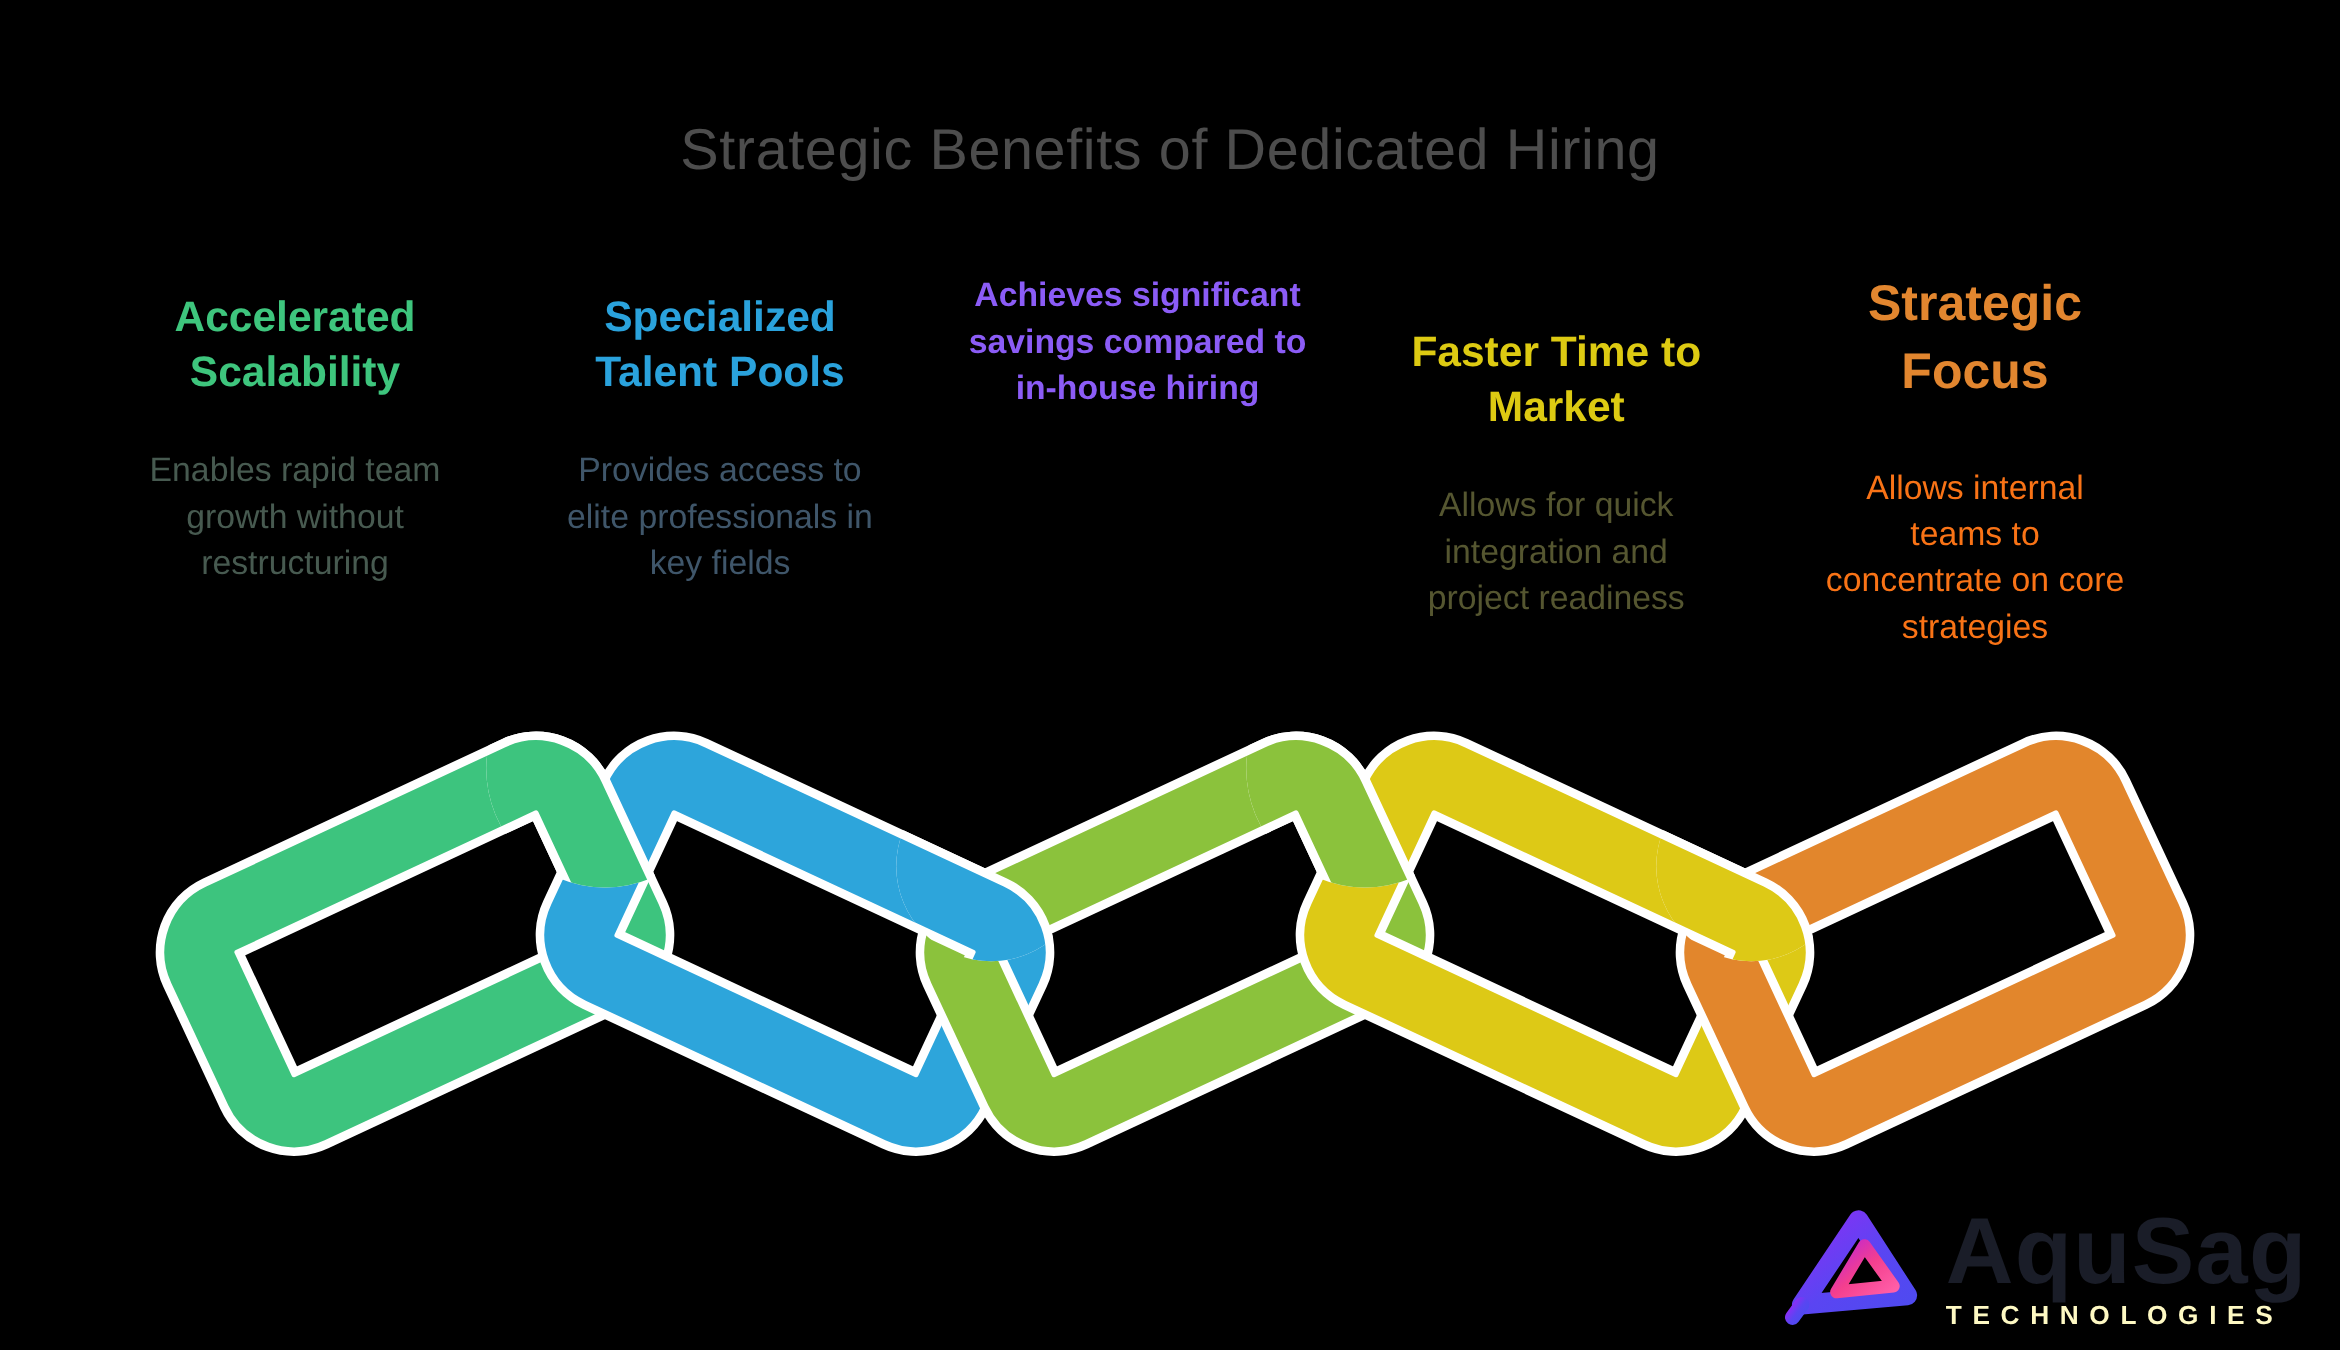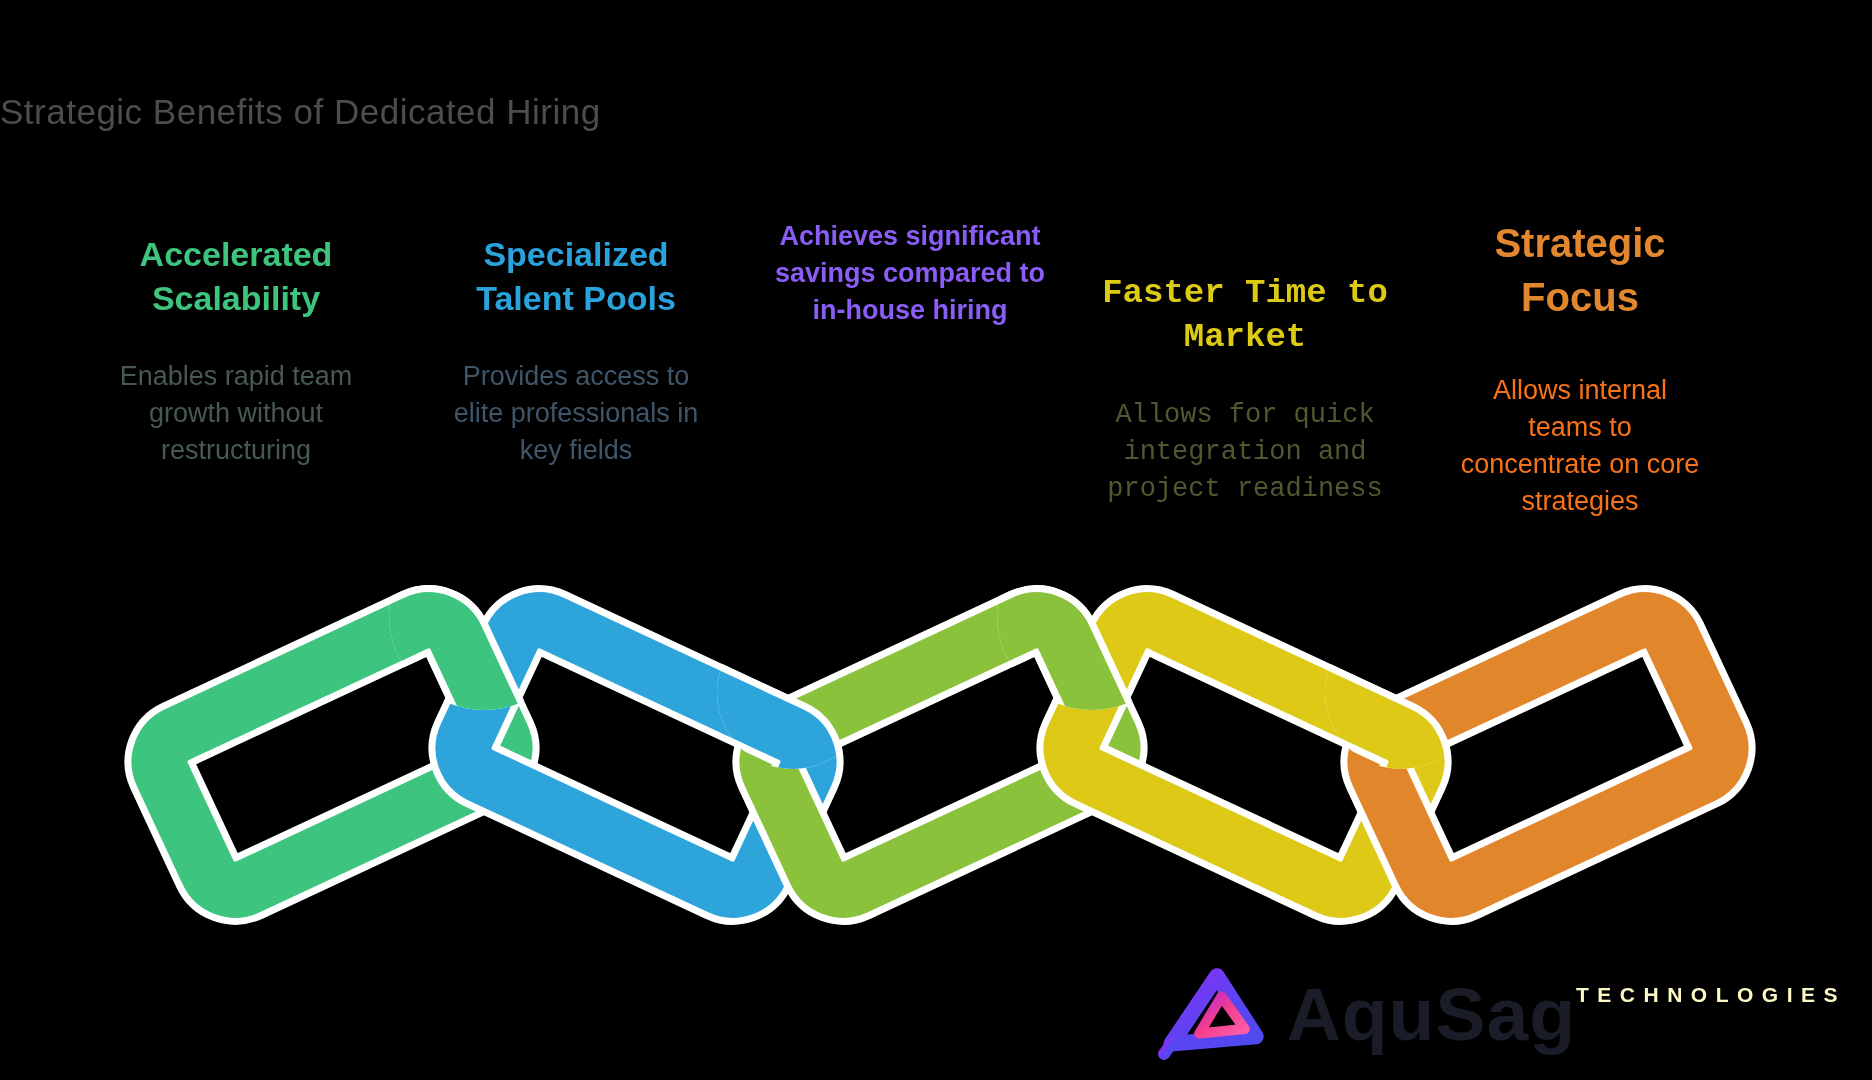--- a/index.html
+++ b/index.html
@@ -1,34 +1,34 @@
 <!DOCTYPE html>
 <html><head>
 <meta charset="utf-8">
 <style>
   * { margin:0; padding:0; box-sizing:border-box; }
   html,body { width:1872px; height:1080px; background:#000; overflow:hidden;
               font-family:"Liberation Sans", sans-serif; }
   .canvas { position:relative; width:1872px; height:1080px; background:#000; }
 
-  .page-title { position:absolute; top:92px; left:0; width:1872px; text-align:left;
-                font-size:35px; font-weight:400; color:#4d4d4d; letter-spacing:.5px; }
+  .page-title { position:absolute; top:92px; left:0; width:1872px; text-align:center;
+                font-size:46px; font-weight:400; color:#4d4d4d; letter-spacing:.5px; }
 
   .benefit-col { position:absolute; text-align:center; }
   .heading-box { height:140px; display:flex; align-items:flex-end; justify-content:center; }
   .benefit-heading { font-weight:700; font-size:34px; line-height:1.3; white-space:pre-line; }
   .benefit-body { font-size:27px; line-height:1.37; white-space:pre-line; margin-top:38px; }
 
   .chain-svg { position:absolute; left:0; top:0; width:1872px; height:1080px; }
   .lw { fill:none; stroke-width:70px; stroke-linejoin:round; }
   .lc { fill:none; stroke-width:56px; stroke-linejoin:round; }
 
   .logo { position:absolute; right:26px; bottom:14px; display:flex; align-items:center; gap:14px; }
   .logo-mark { width:116px; height:102px; }
-  .logo-text { display:flex; align-items:flex-start; }
+  .logo-text { display:flex; flex-direction:column; align-items:flex-start; }
   .logo-name { font-size:75px; font-weight:700; line-height:.95; letter-spacing:1px; }
   .logo-tagline { font-size:21px; font-weight:700; letter-spacing:8.5px; margin-top:4px; }
 </style>
 </head>
 <body>
 
 <div class="canvas">
 
   <h1 class="page-title">Strategic Benefits of Dedicated Hiring</h1>
 
@@ -51,21 +51,21 @@
 growth without
 restructuring</p>
   </div>
 
   <div class="benefit-col" style="left:740px; top:180px; width:340px;">
     <p class="benefit-body" style="color: #8b5cf6; font-weight: bold;">Achieves significant
 savings compared to
 in-house hiring</p>
   </div>
 
-  <div class="benefit-col" style="left:1075px; top:219px; width:340px;font-family:Liberation Mono, monospace;">
+  <div class="benefit-col" style="left:1075px; top:208px; width:340px;">
     <div class="heading-box">
       <h2 class="benefit-heading" style="color: rgb(221, 202, 18);">Faster Time to
 Market</h2>
     </div>
     <p class="benefit-body" style="color: rgb(85, 86, 48);">Allows for quick
 integration and
 project readiness</p>
   </div>
 
   <div class="benefit-col" style="left:1420px; top:184px; width:320px;">

